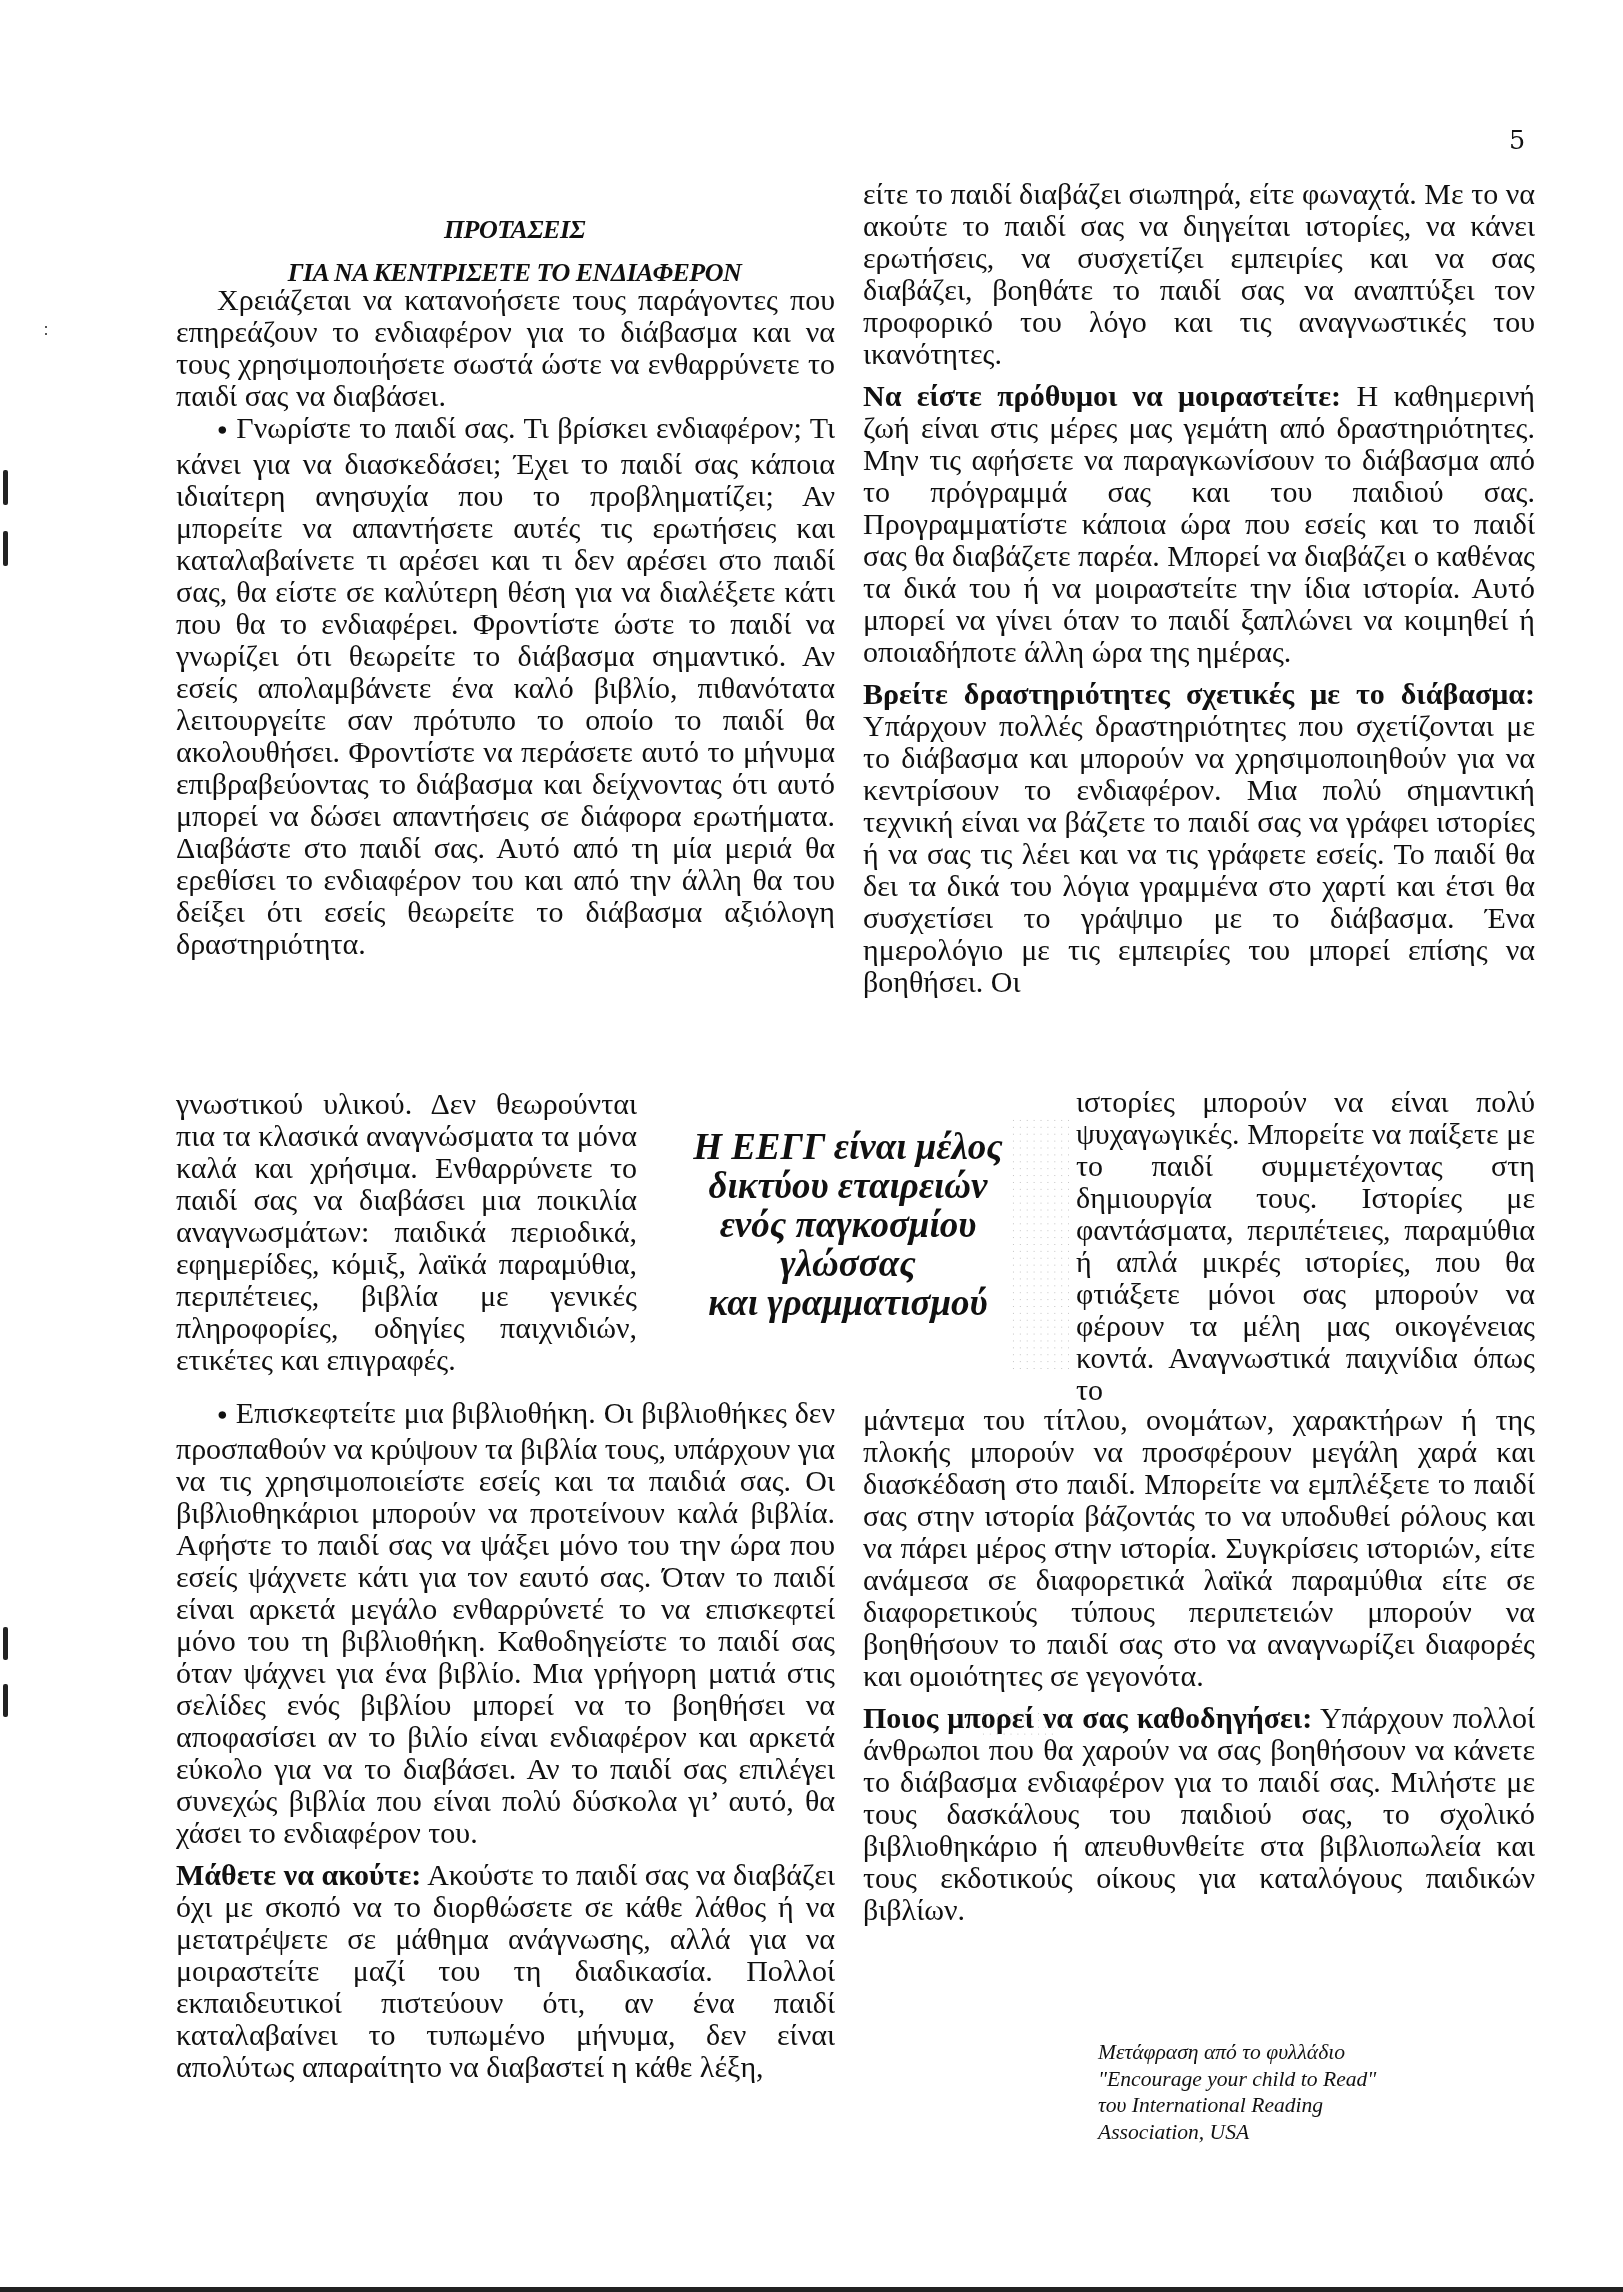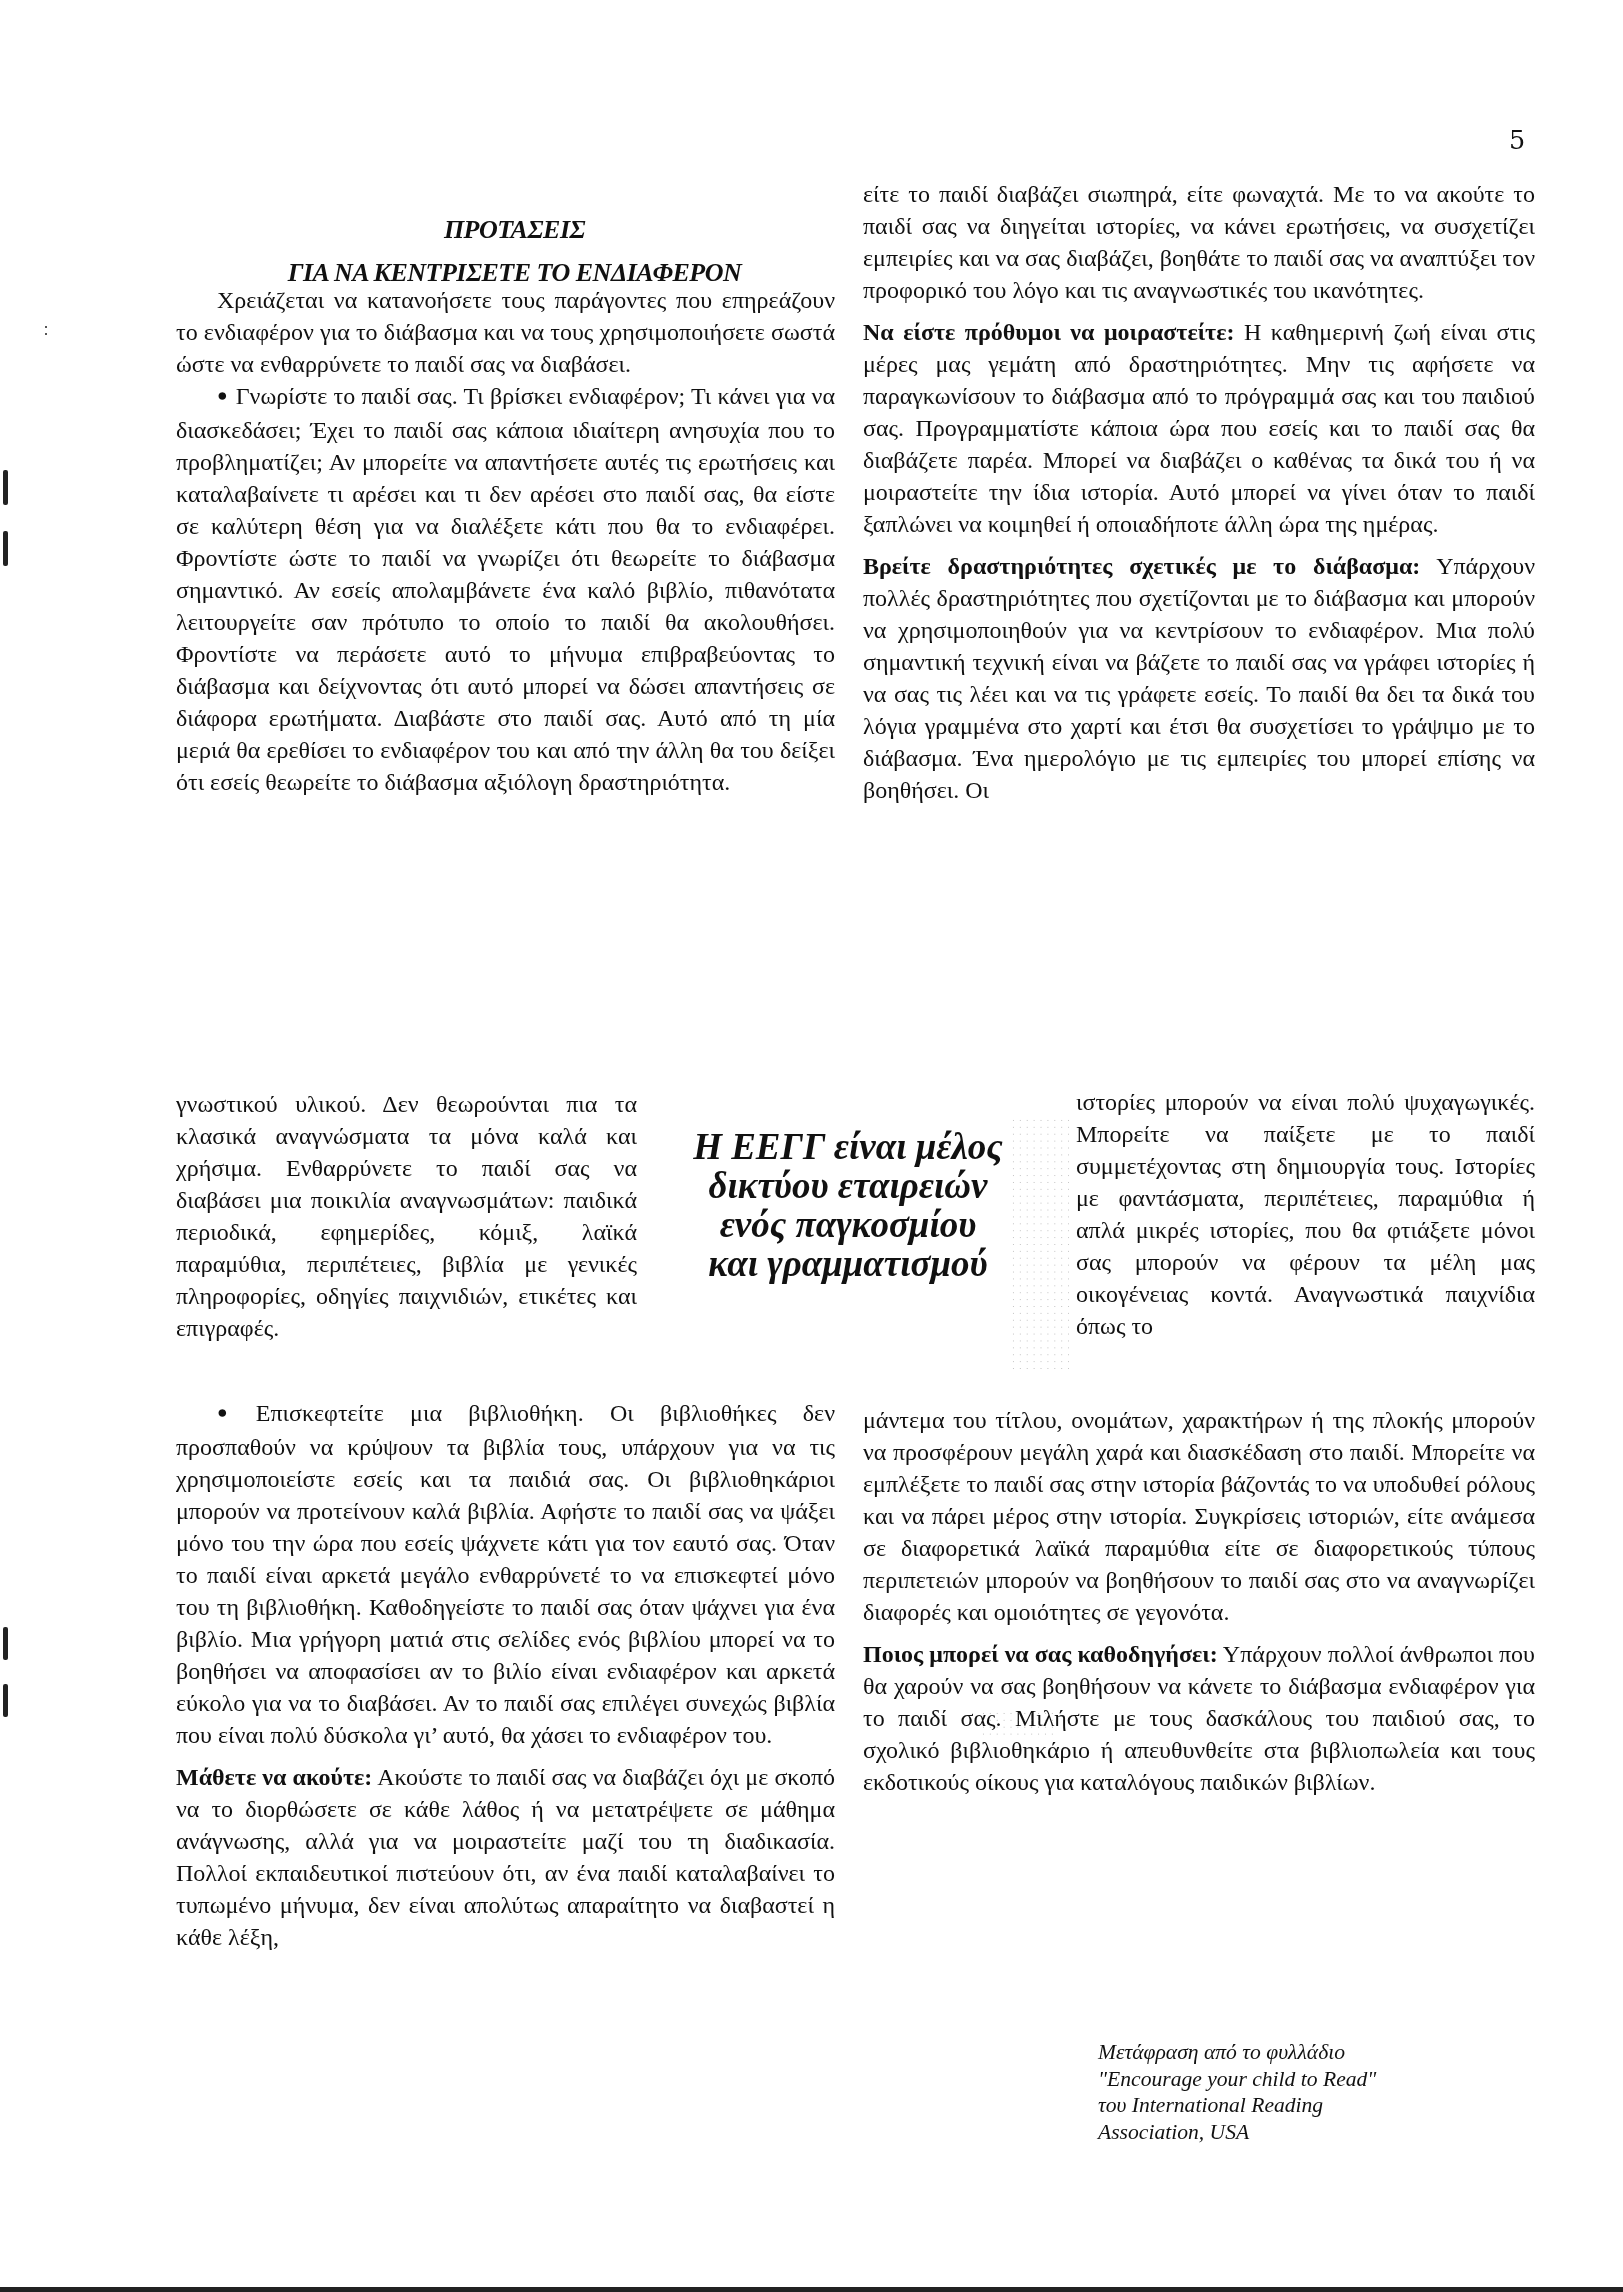--- a/index.html
+++ b/index.html
@@ -2,21 +2,21 @@
 <html><head>
 <meta charset="utf-8">
 <style>
   html, body { margin: 0; padding: 0; background: #ffffff; }
   body { width: 1623px; height: 2293px; position: relative; overflow: hidden;
          font-family: "DejaVu Serif", "Liberation Serif", serif; color: #111; }
   .page-number { position: absolute; left: 1509px; top: 125px; font-size: 25.5px; }
   .title { position: absolute; left: 196px; top: 176px; width: 637px; text-align: center;
            font-family: "Liberation Serif", serif; font-style: italic; font-weight: bold;
            font-size: 26px; line-height: 43px; letter-spacing: -0.5px; margin-top: 32px; }
-  .col { position: absolute; font-family: "Liberation Serif", serif; font-size: 24px;
+  .col { position: absolute; font-family: "Liberation Serif", serif; font-size: 30px;
          line-height: 32px; text-align: justify; }
   .col p { margin: 0; }
   .col .gap { margin-top: 9.8px; }
   .lead { font-weight: bold; margin-top: 24px; }
   .indent { text-indent: 41px; }
   .bullet::before { content: "\25CF"; font-size: 17.6px; position: relative; top: -2.9px; margin-right: 7.8px; }
   .pullquote { position: absolute; left: 647px; top: 1127px; width: 402px; text-align: center;
                font-family: "Liberation Serif", serif; font-style: italic; font-weight: bold;
                font-size: 37px; line-height: 39px; }
   .credit { position: absolute; left: 1098px; top: 2039px; width: 412px; 
@@ -48,20 +48,21 @@
 
 <div class="col" style="left:176px; top:1397px; width:659px;">
   <p class="indent"><span class="bullet"></span><span>Επισκεφτείτε μια βιβλιοθήκη. Οι βιβλιοθήκες δεν προσπαθούν να κρύψουν τα βιβλία τους, υπάρχουν για να τις χρησιμοποιείστε εσείς και τα παιδιά σας. Οι βιβλιοθηκάριοι μπορούν να προτείνουν καλά βιβλία. Αφήστε το παιδί σας να ψάξει μόνο του την ώρα που εσείς ψάχνετε κάτι για τον εαυτό σας. Όταν το παιδί είναι αρκετά μεγάλο ενθαρρύνετέ το να επισκεφτεί μόνο του τη βιβλιοθήκη. Καθοδηγείστε το παιδί σας όταν ψάχνει για ένα βιβλίο. Μια γρήγορη ματιά στις σελίδες ενός βιβλίου μπορεί να το βοηθήσει να αποφασίσει αν το βιλίο είναι ενδιαφέρον και αρκετά εύκολο για να το διαβάσει. Αν το παιδί σας επιλέγει συνεχώς βιβλία που είναι πολύ δύσκολα γι’ αυτό, θα χάσει το ενδιαφέρον του.</span></p>
   <p class="gap"><span class="lead">Μάθετε να ακούτε:</span> <span>Ακούστε το παιδί σας να διαβάζει όχι με σκοπό να το διορθώσετε σε κάθε λάθος ή να μετατρέψετε σε μάθημα ανάγνωσης, αλλά για να μοιραστείτε μαζί του τη διαδικασία. Πολλοί εκπαιδευτικοί πιστεύουν ότι, αν ένα παιδί καταλαβαίνει το τυπωμένο μήνυμα, δεν είναι απολύτως απαραίτητο να διαβαστεί η κάθε λέξη,</span></p>
 </div>
 
 <div class="pullquote">
   <div>Η ΕΕΓΓ είναι μέλος</div>
   <div>δικτύου εταιρειών</div>
   <div>ενός παγκοσμίου</div>
+  <div>γλώσσας</div>
   <div>και γραμματισμού</div>
 </div>
 
 <div class="col" style="left:863px; top:178px; width:672px;">
   <p>είτε το παιδί διαβάζει σιωπηρά, είτε φωναχτά. Με το να ακούτε το παιδί σας να διηγείται ιστορίες, να κάνει ερωτήσεις, να συσχετίζει εμπειρίες και να σας διαβάζει, βοηθάτε το παιδί σας να αναπτύξει τον προφορικό του λόγο και τις αναγνωστικές του ικανότητες.</p>
   <p class="gap"><span class="lead">Να είστε πρόθυμοι να μοιραστείτε:</span> <span>Η καθημερινή ζωή είναι στις μέρες μας γεμάτη από δραστηριότητες. Μην τις αφήσετε να παραγκωνίσουν το διάβασμα από το πρόγραμμά σας και του παιδιού σας. Προγραμματίστε κάποια ώρα που εσείς και το παιδί σας θα διαβάζετε παρέα. Μπορεί να διαβάζει ο καθένας τα δικά του ή να μοιραστείτε την ίδια ιστορία. Αυτό μπορεί να γίνει όταν το παιδί ξαπλώνει να κοιμηθεί ή οποιαδήποτε άλλη ώρα της ημέρας.</span></p>
   <p class="gap"><span class="lead">Βρείτε δραστηριότητες σχετικές με το διάβασμα:</span> <span>Υπάρχουν πολλές δραστηριότητες που σχετίζονται με το διάβασμα και μπορούν να χρησιμοποιηθούν για να κεντρίσουν το ενδιαφέρον. Μια πολύ σημαντική τεχνική είναι να βάζετε το παιδί σας να γράφει ιστορίες ή να σας τις λέει και να τις γράφετε εσείς. Το παιδί θα δει τα δικά του λόγια γραμμένα στο χαρτί και έτσι θα συσχετίσει το γράψιμο με το διάβασμα. Ένα ημερολόγιο με τις εμπειρίες του μπορεί επίσης να βοηθήσει. Οι</span></p>
 </div>
 
 <div class="col" style="left:1076px; top:1086px; width:459px;">

